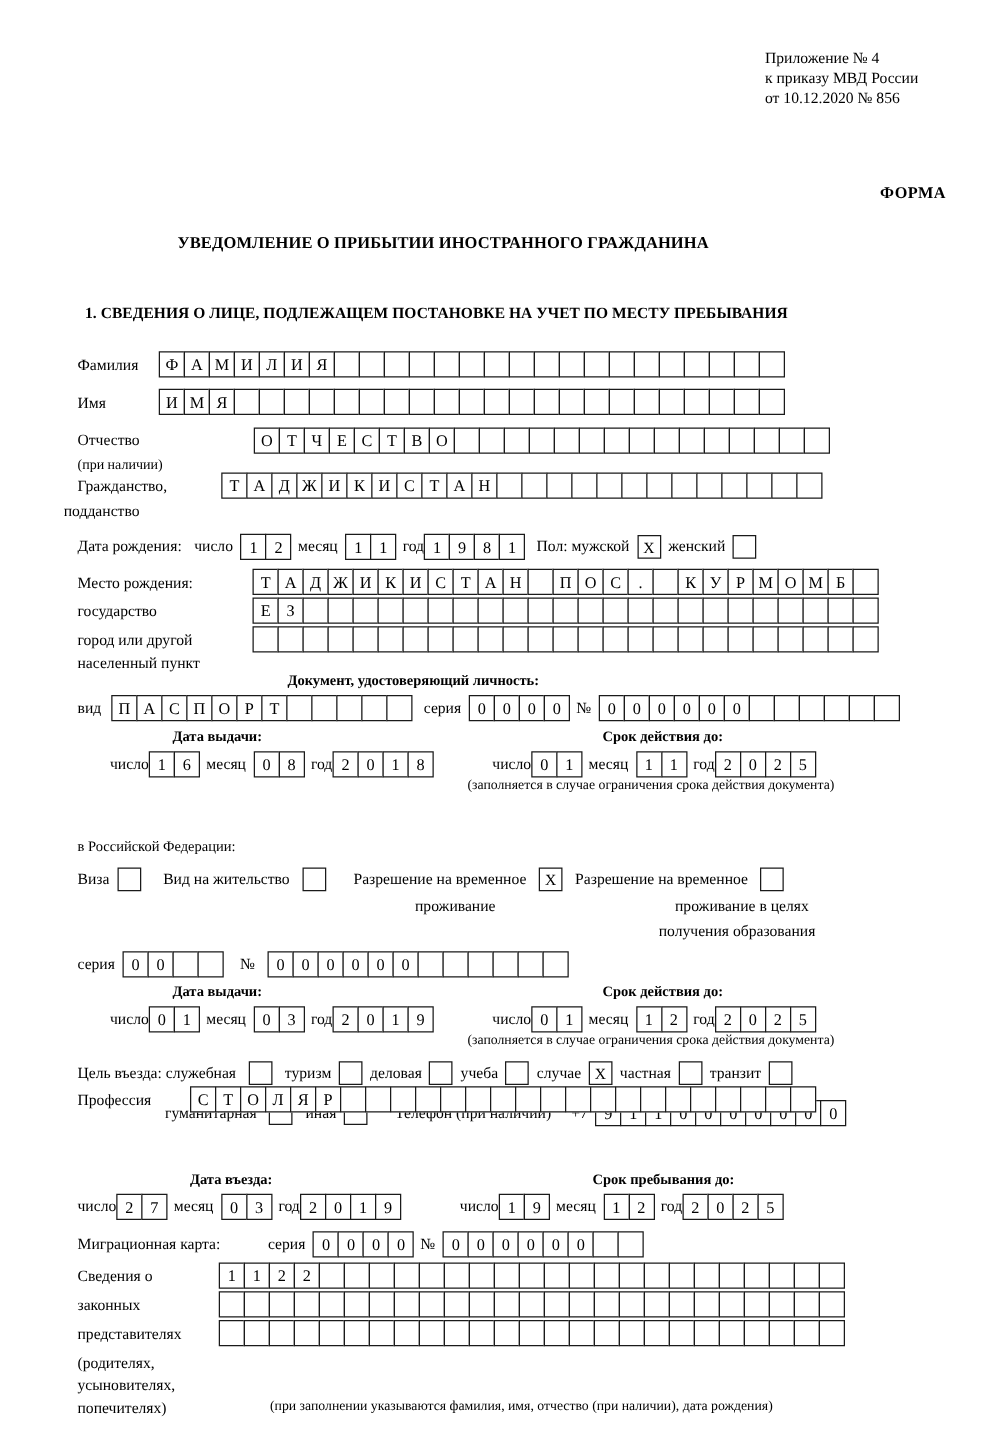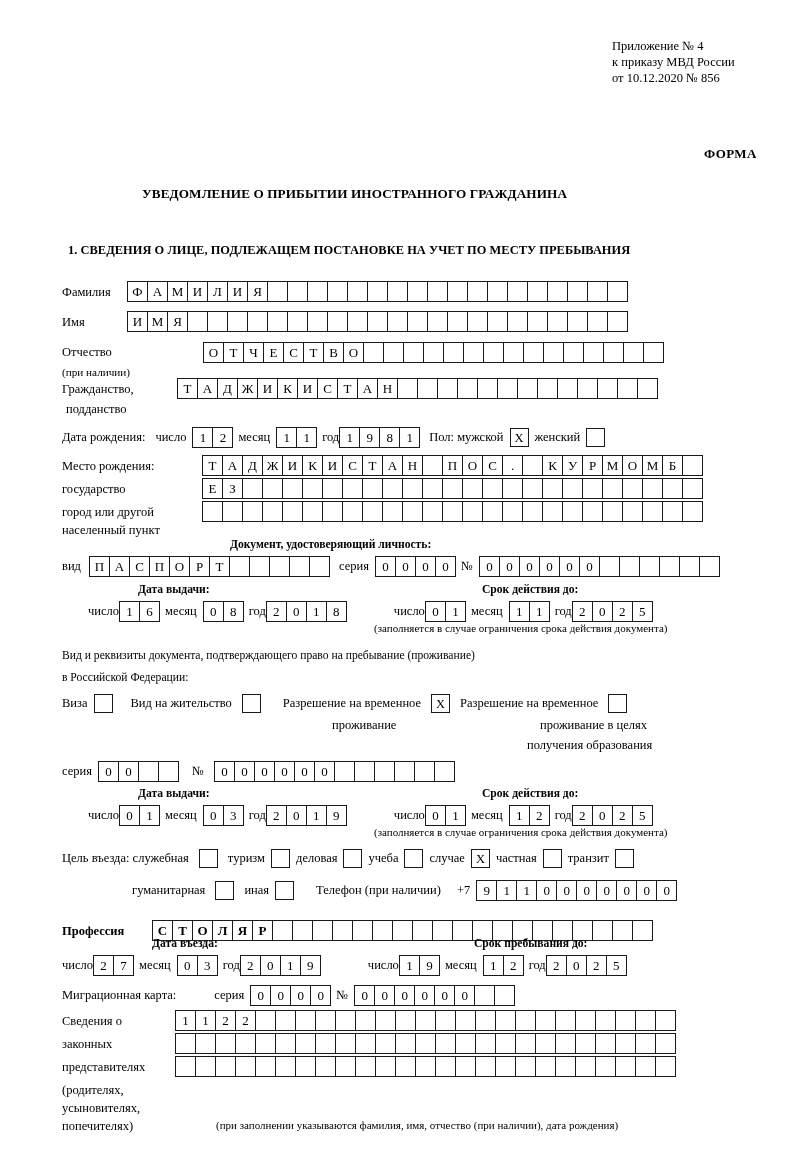--- a/index.html
+++ b/index.html
@@ -258,21 +258,21 @@
         <span class="cell" style="width: 21px; height: 21px; line-height: 20px;"></span>
         <span class="cell" style="width: 21px; height: 21px; line-height: 20px;"></span>
         <span class="cell" style="width: 21px; height: 21px; line-height: 20px;"></span>
         <span class="cell" style="width: 21px; height: 21px; line-height: 20px;"></span>
         <span class="cell" style="width: 21px; height: 21px; line-height: 20px;"></span>
         <span class="cell" style="width: 21px; height: 21px; line-height: 20px;"></span>
         <span class="cell" style="width: 21px; height: 21px; line-height: 20px;"></span>
         <span class="cell" style="width: 21px; height: 21px; line-height: 20px;"></span>
       </span>
   </div>
-  <div class="row" style="top:401px; left:66px;">
+  <div class="row" style="top:401px; left:51px;">
     <span class="lbl" style="line-height:16px;">подданство</span>
   </div>
 
   <div class="row" style="top:426px; left:62px; align-items:center;">
     <span class="lbl">Дата рождения:</span>
     <span class="gap10"></span>
     <span class="lbl">число</span>
     <span class="gap6"></span>
     <span class="cells" id="cells-bd-day">
         <span class="cell" style="width: 21px; height: 21px; line-height: 20px;">1</span>
@@ -491,23 +491,20 @@
     <span class="cells" id="cells-id-vyear">
         <span class="cell" style="width: 21px; height: 21px; line-height: 20px;">2</span>
         <span class="cell" style="width: 21px; height: 21px; line-height: 20px;">0</span>
         <span class="cell" style="width: 21px; height: 21px; line-height: 20px;">2</span>
         <span class="cell" style="width: 21px; height: 21px; line-height: 20px;">5</span>
       </span>
   </div>
 
   <div class="center-note" style="top:622px; left:374px;">(заполняется в случае ограничения срока действия документа)</div>
 
-  <div class="row" style="top:645px; left:62px;">
-    <span class="lbl small" style="font-size:11.6px;">Вид и реквизиты документа, подтверждающего право на пребывание (проживание)</span>
-  </div>
   <div class="row" style="top:667px; left:62px;">
     <span class="lbl small" style="font-size:11.6px;">в Российской Федерации:</span>
   </div>
 
   <div class="row" style="top:692px; left:62px; align-items:center;">
     <span class="lbl">Виза</span>
     <span class="gap6"></span>
     <span class="box-sm"></span>
     <span style="width:18px; display:inline-block;"></span>
     <span class="lbl">Вид на жительство</span>
@@ -663,21 +660,21 @@
         <span class="cell" style="width: 21px; height: 21px; line-height: 20px;">0</span>
         <span class="cell" style="width: 21px; height: 21px; line-height: 20px;">0</span>
         <span class="cell" style="width: 21px; height: 21px; line-height: 20px;">0</span>
         <span class="cell" style="width: 21px; height: 21px; line-height: 20px;">0</span>
         <span class="cell" style="width: 21px; height: 21px; line-height: 20px;">0</span>
         <span class="cell" style="width: 21px; height: 21px; line-height: 20px;">0</span>
         <span class="cell" style="width: 21px; height: 21px; line-height: 20px;">0</span>
       </span>
   </div>
 
-  <div class="row" style="top:920px; left:62px;font-weight:bold;">
+  <div class="row" style="top:869px; left:62px;">
     <span class="lbl" style="width:90px;">Профессия</span>
     <span class="cells" id="cells-profession">
         <span class="cell" style="width: 21px; height: 21px; line-height: 20px;">С</span>
         <span class="cell" style="width: 21px; height: 21px; line-height: 20px;">Т</span>
         <span class="cell" style="width: 21px; height: 21px; line-height: 20px;">О</span>
         <span class="cell" style="width: 21px; height: 21px; line-height: 20px;">Л</span>
         <span class="cell" style="width: 21px; height: 21px; line-height: 20px;">Я</span>
         <span class="cell" style="width: 21px; height: 21px; line-height: 20px;">Р</span>
         <span class="cell" style="width: 21px; height: 21px; line-height: 20px;"></span>
         <span class="cell" style="width: 21px; height: 21px; line-height: 20px;"></span>

